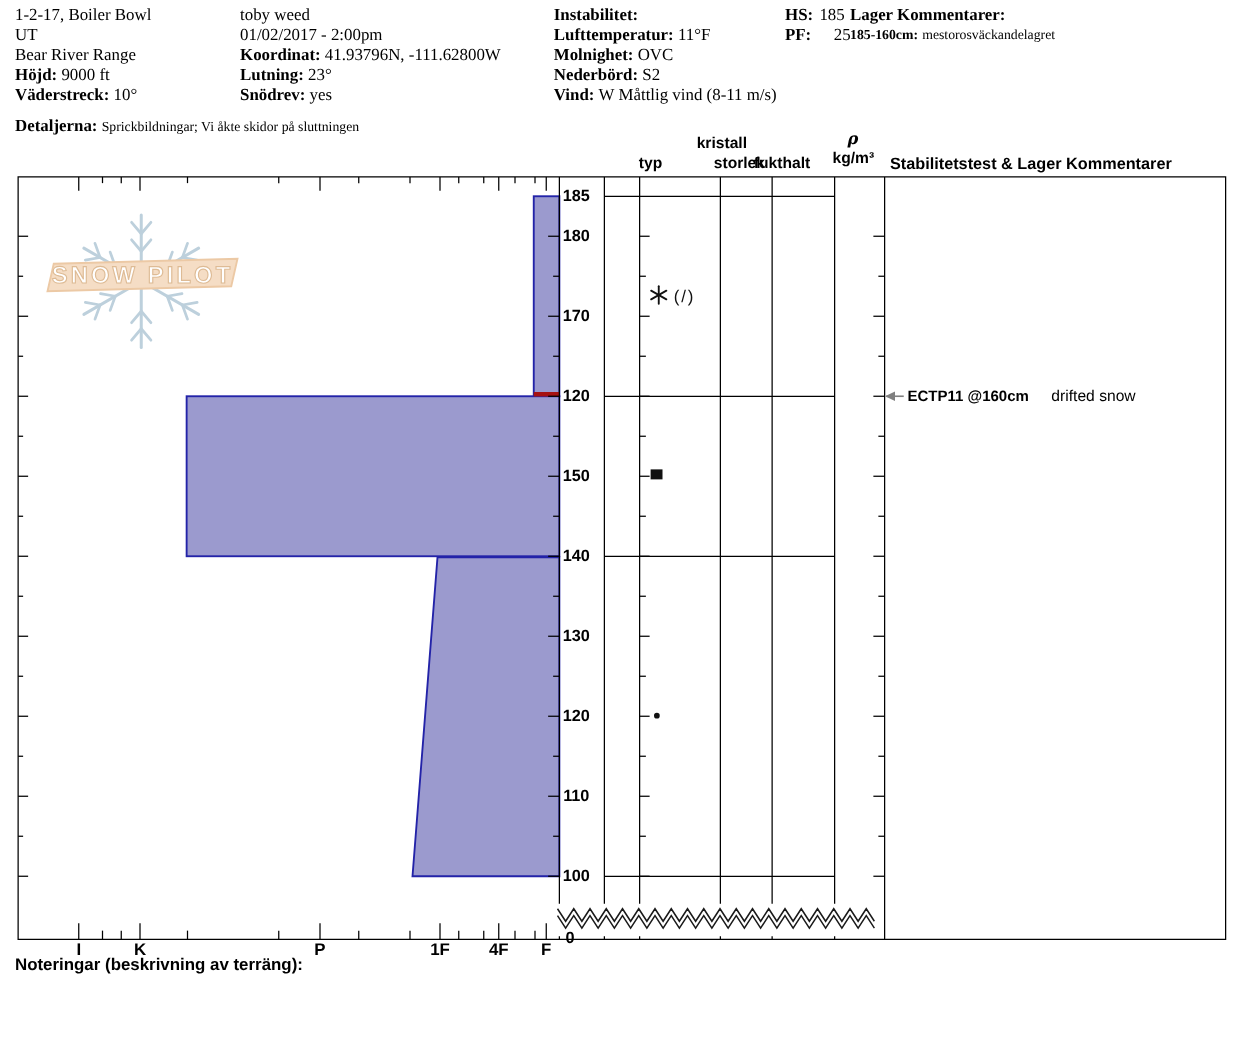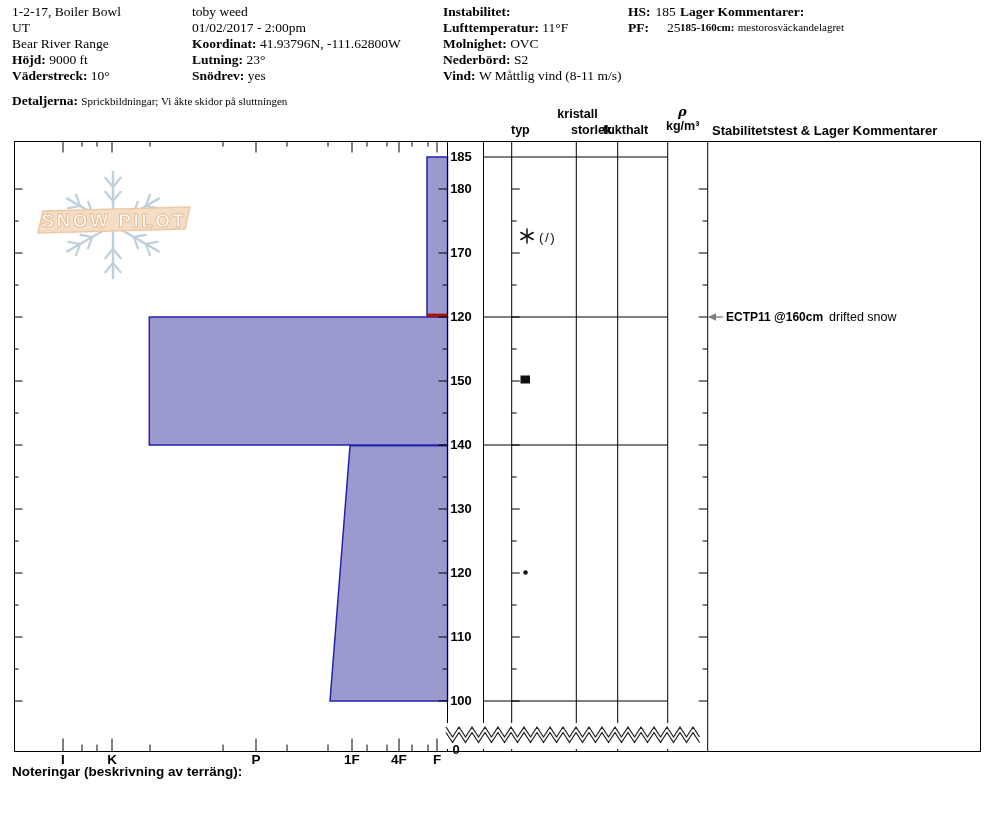--- a/index.html
+++ b/index.html
@@ -7,21 +7,21 @@
   .hcol{position:absolute;top:4px;font-family:Liberation Serif, serif;}
   .hline{font-size:13.5px;line-height:16px;white-space:nowrap;}
   .hline b{font-weight:bold;}
   .small{font-size:11px;}
   .collabel{position:absolute;font-weight:bold;font-size:12.5px;white-space:nowrap;}
   .depthlab{position:absolute;left:444px;width:34px;text-align:center;font-weight:bold;font-size:13px;line-height:16px;}
   .hardlab{position:absolute;top:752px;width:24px;text-align:center;font-weight:bold;font-size:13.5px;}
   .rho{font-family:"DejaVu Serif",serif;font-style:italic;font-weight:bold;font-size:13px;}
   #ect-annotation{position:absolute;left:726px;top:310px;white-space:nowrap;font-size:12.5px;line-height:15px;}
   #ect-annotation b{font-size:12px;}
-  #ect-annotation span{margin-left:6px;}
+  #ect-annotation span{margin-left:18px;}
   #noteringar{position:absolute;left:12px;top:764px;font-weight:bold;font-size:13.5px;}
   svg{position:absolute;left:0;top:0;}
 </style>
 </head>
 <body>
 
 <div class="hcol" style="left:12px">
   <div class="hline">1-2-17, Boiler Bowl</div>
   <div class="hline">UT</div>
   <div class="hline">Bear River Range</div>

